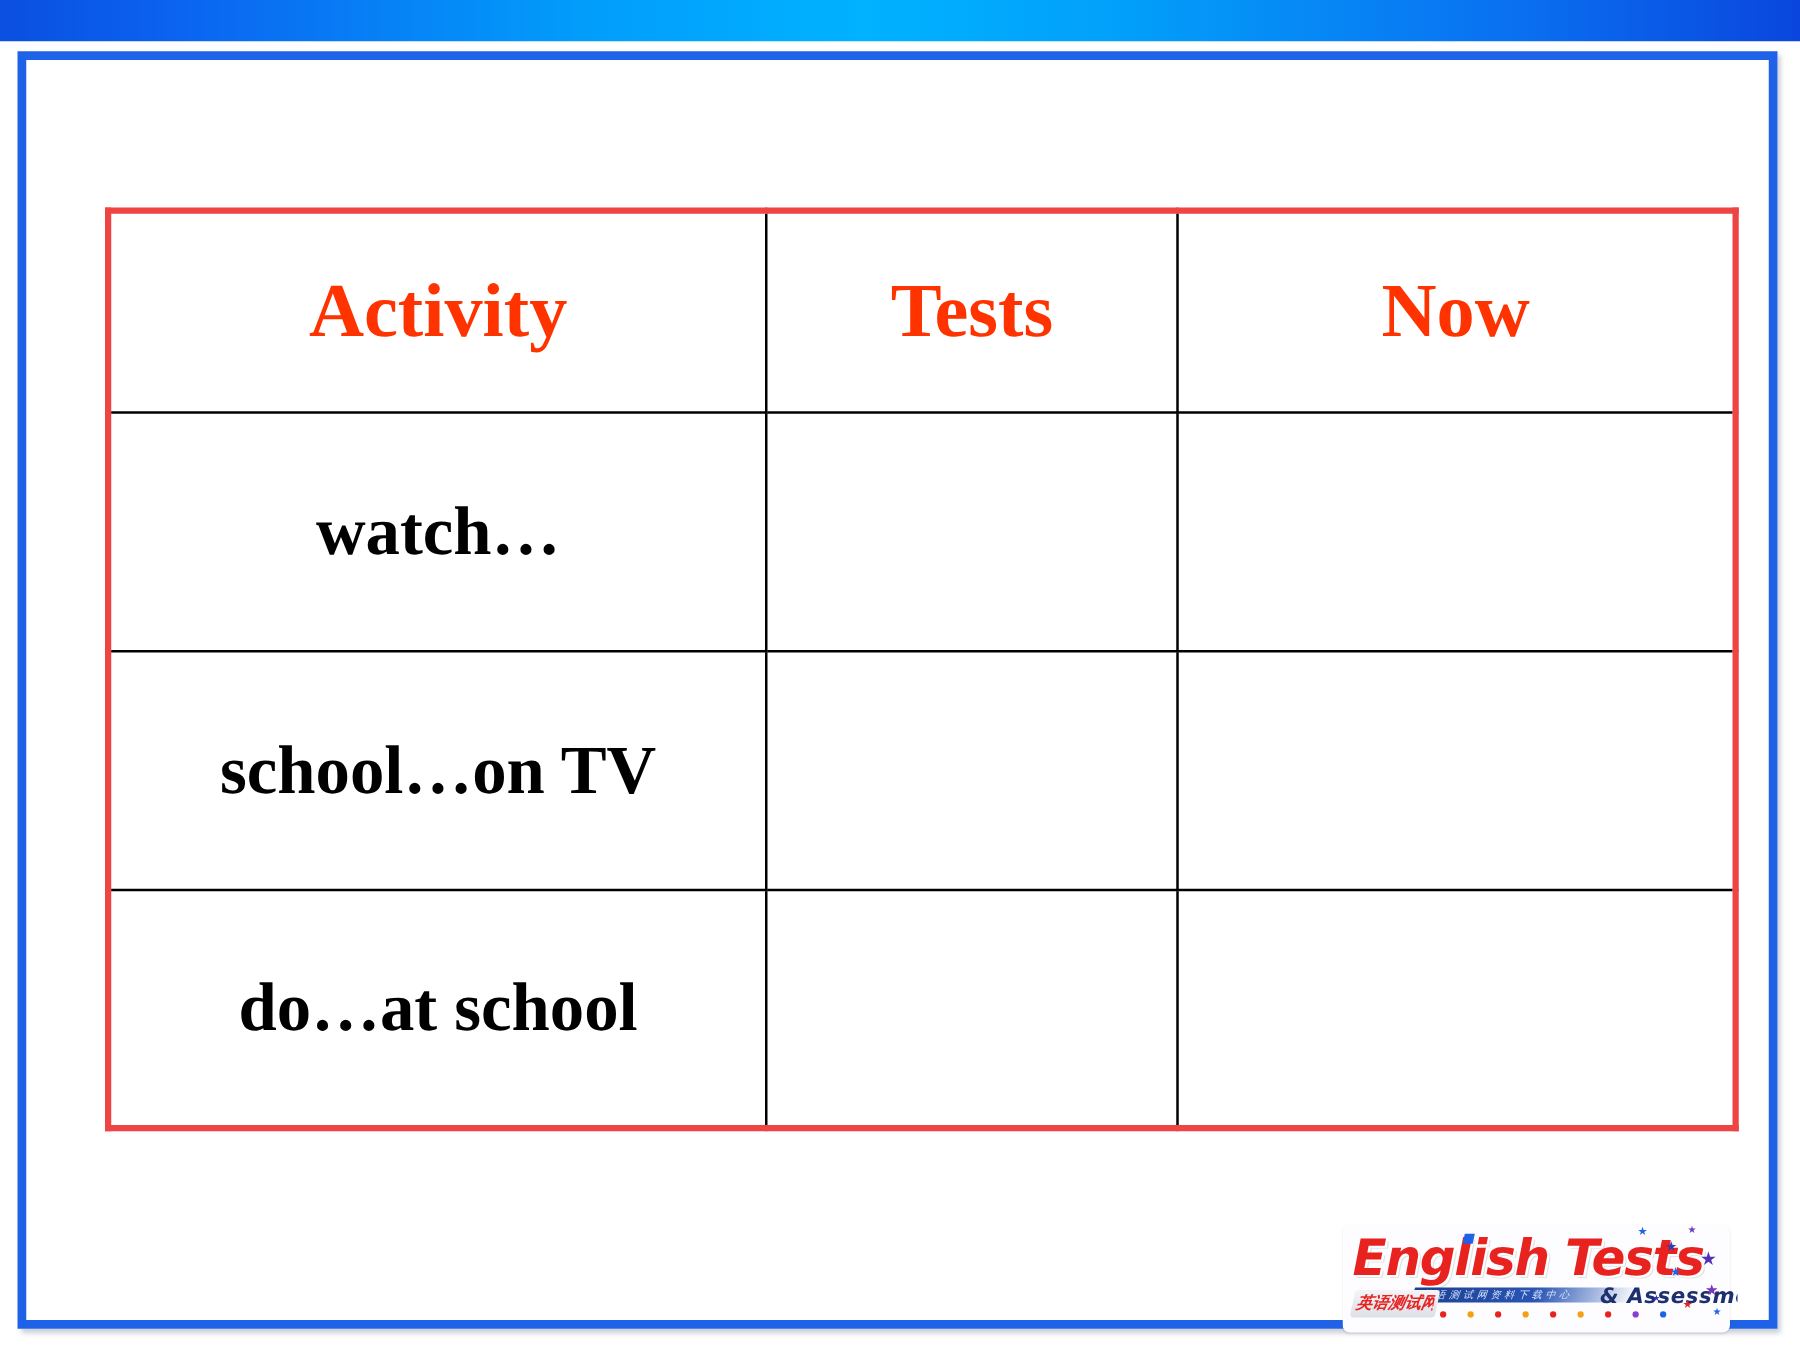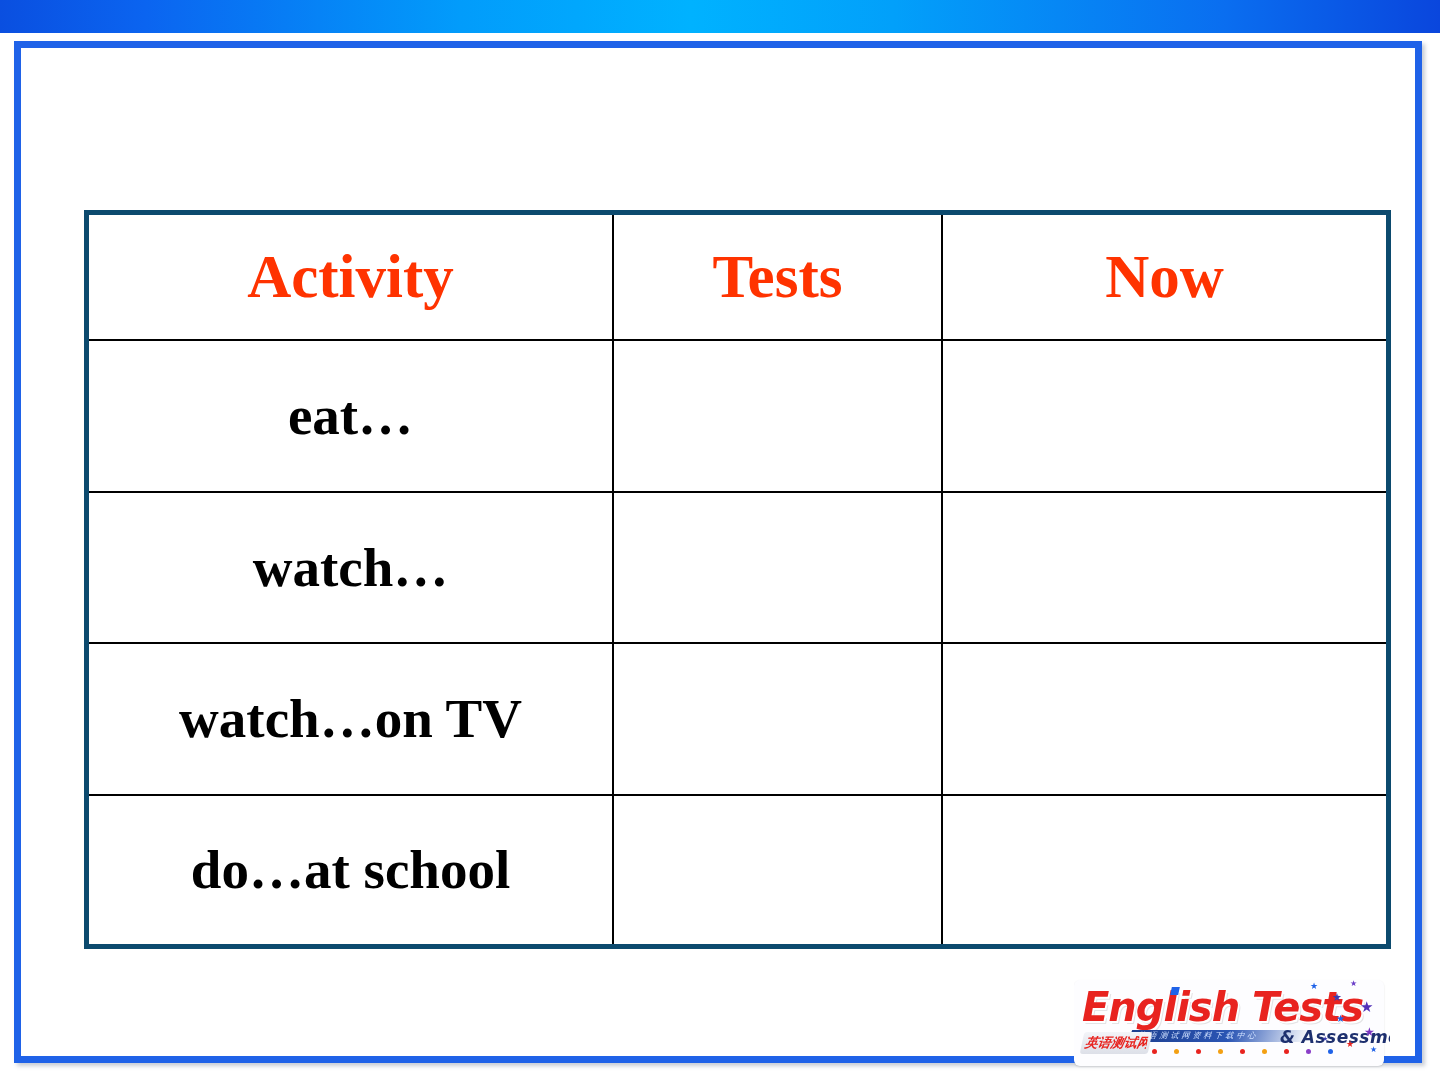--- a/index.html
+++ b/index.html
@@ -53,25 +53,24 @@
   }
 
   
   #activity-table {
     position: absolute;
     left: 84px;
     top: 166px;
     width: 1298px;
     height: 739px;
     box-sizing: border-box;
-    border: 5px solid #0c4a6e;
+    border: 5px solid #ef4444;
     border-collapse: collapse;
     background: #ffffff;
     table-layout: fixed;
-    margin-top: 44px;
   }
   #activity-table td, #activity-table th {
     border: 2px solid #000000;
     padding: 0;
     margin: 0;
     background: #ffffff;
     text-align: center;
     vertical-align: middle;
   }
   .col-activity { width: 523px; }
@@ -239,34 +238,29 @@
   <div id="slide-frame"></div>
 
   <table id="activity-table">
     <tbody>
       <tr class="header-row">
         <th class="header-cell col-activity">Activity</th>
         <th class="header-cell col-past">Tests</th>
         <th class="header-cell col-now">Now</th>
       </tr>
 
-      <tr class="body-row">
-        <td class="body-cell-activity col-activity">eat…</td>
-        <td class="body-cell-empty col-past"></td>
-        <td class="body-cell-empty col-now"></td>
-      </tr>
 
       <tr class="body-row">
         <td class="body-cell-activity col-activity">watch…</td>
         <td class="body-cell-empty col-past"></td>
         <td class="body-cell-empty col-now"></td>
       </tr>
 
       <tr class="body-row">
-        <td class="body-cell-activity col-activity">watch…on TV</td>
+        <td class="body-cell-activity col-activity">school…on TV</td>
         <td class="body-cell-empty col-past"></td>
         <td class="body-cell-empty col-now"></td>
       </tr>
 
       <tr class="body-row">
         <td class="body-cell-activity col-activity">do…at school</td>
         <td class="body-cell-empty col-past"></td>
         <td class="body-cell-empty col-now"></td>
       </tr>
     </tbody>

